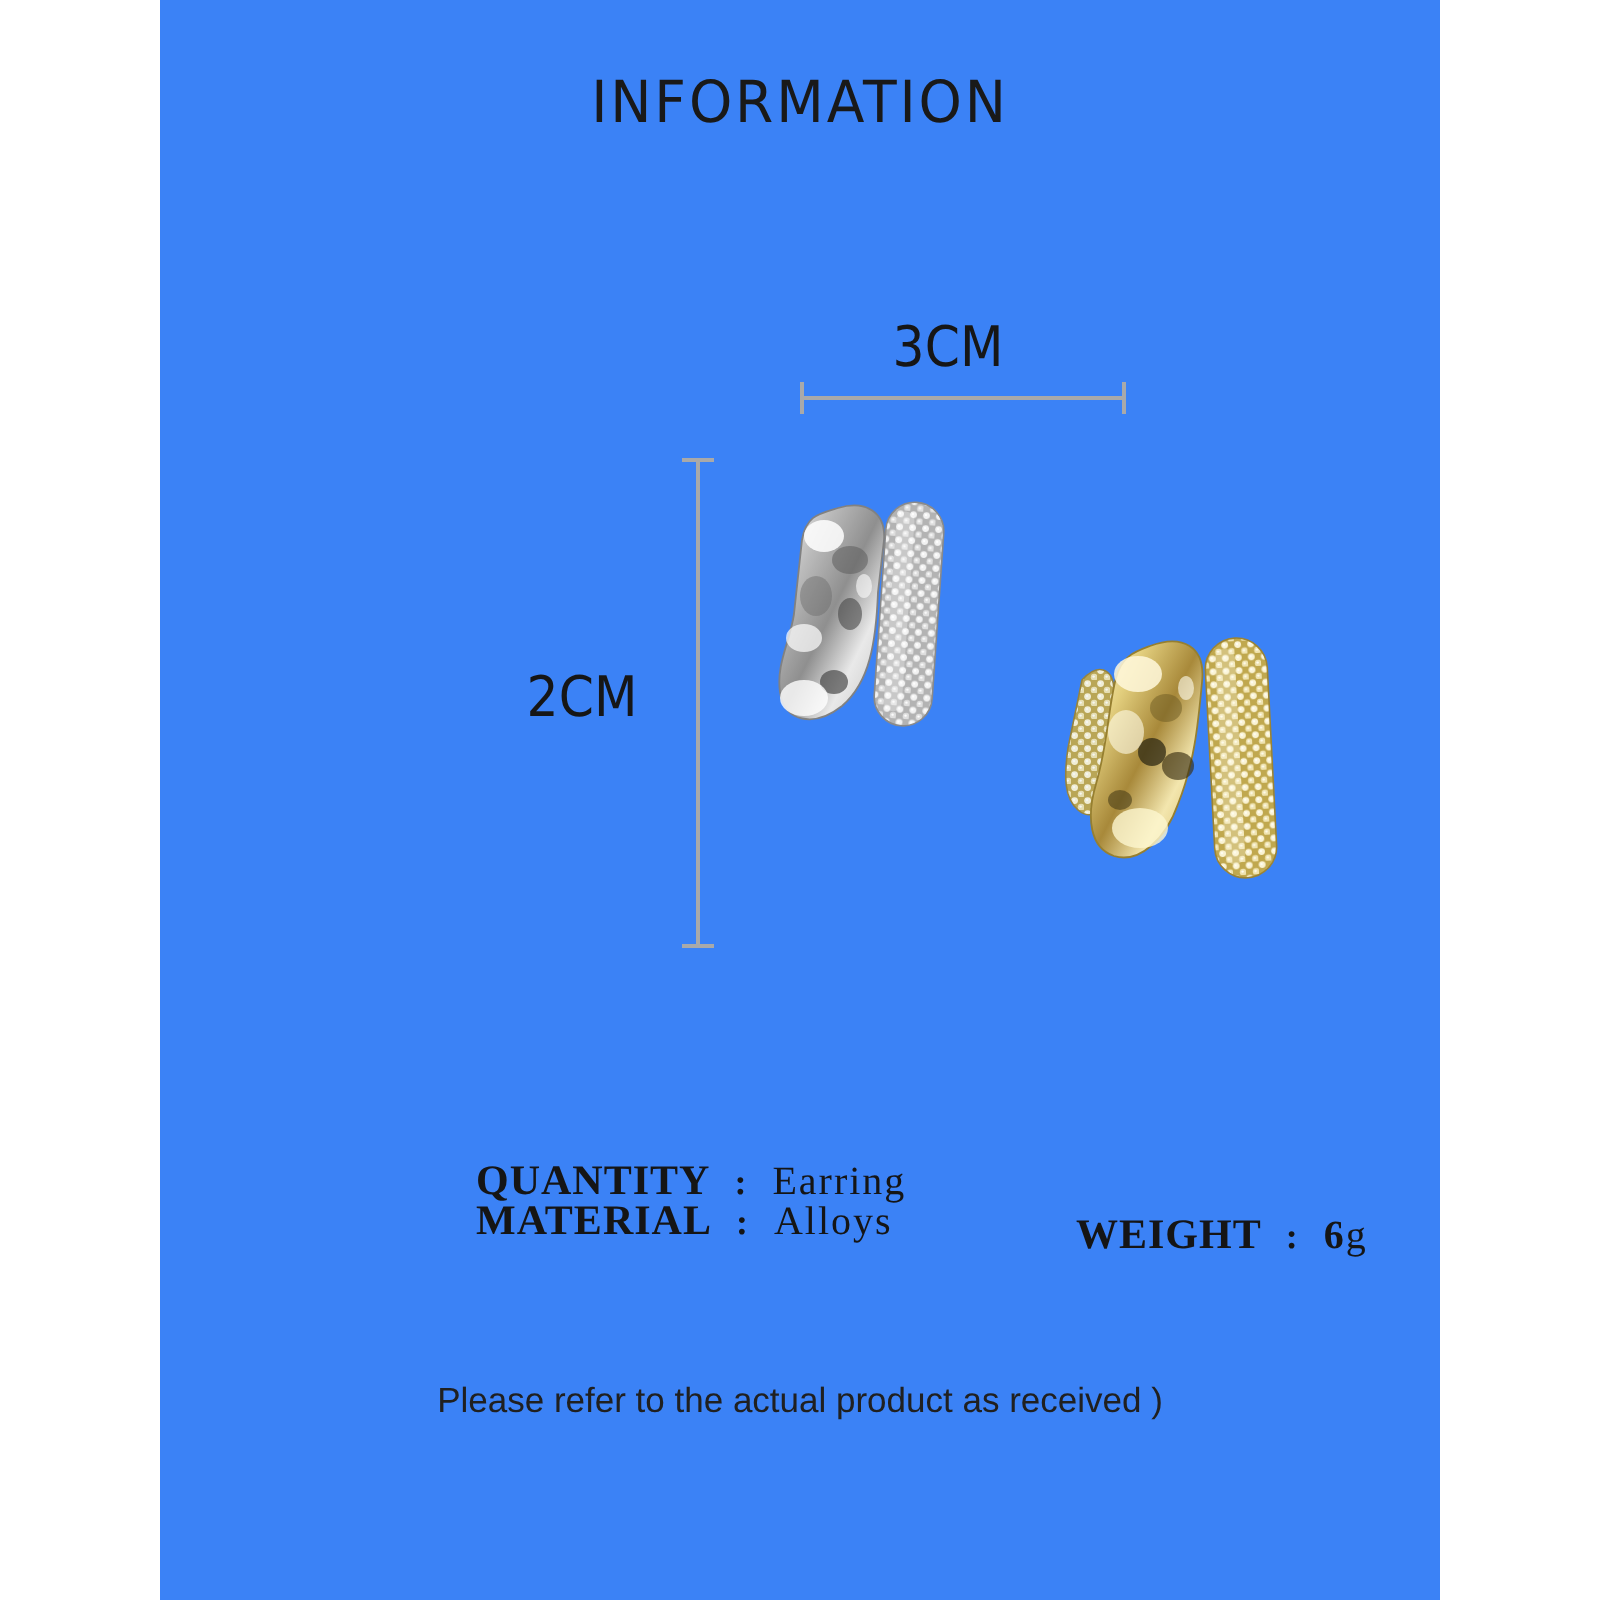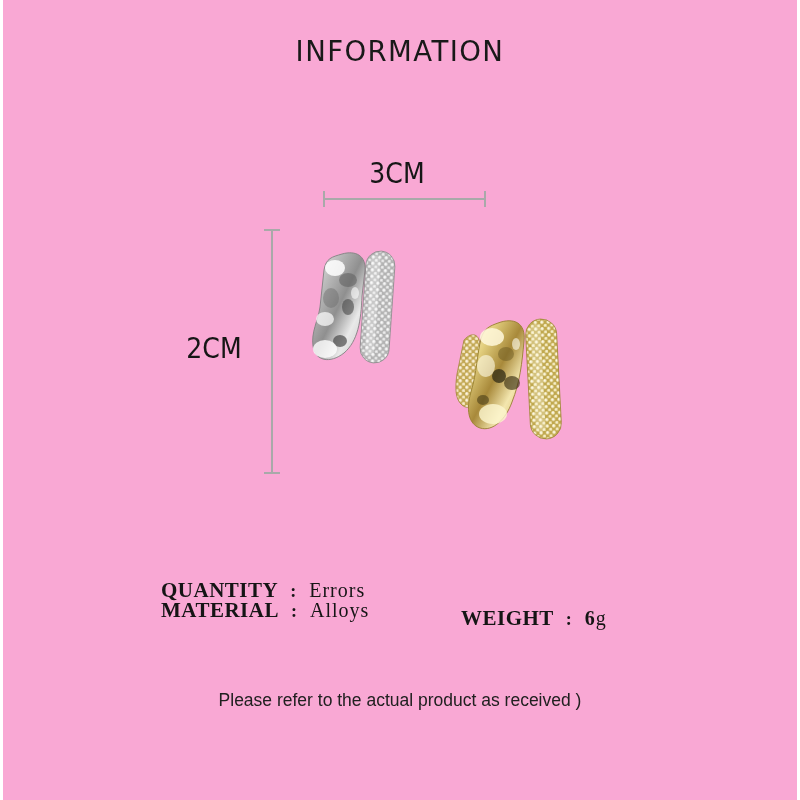--- a/index.html
+++ b/index.html
@@ -1,22 +1,22 @@
 <!DOCTYPE html>
 <html><head>
 <meta charset="utf-8">
 <style>
   * { margin: 0; padding: 0; box-sizing: border-box; }
   html, body { background: #ffffff; }
   .page {
     position: relative;
-    width: 794px;
+    width: 640px;
     height: 800px;
     margin: 0 auto;
-    background: #f9a8d4;
+    background: #3b82f6;
     overflow: hidden;
     font-family: "Liberation Sans", sans-serif;
     color: #1c1c1c;
   }
 
   
   .title {
     position: absolute;
     top: 34px;
     left: 0;
@@ -211,21 +211,21 @@
       <ellipse cx="47" cy="62" rx="7" ry="7" fill="#2f2a14" opacity="0.75"></ellipse>
       <ellipse cx="60" cy="69" rx="8" ry="7" fill="#3a3012" opacity="0.65"></ellipse>
       <ellipse cx="34" cy="52" rx="9" ry="11" fill="#fffbe8" opacity="0.6"></ellipse>
       <ellipse cx="31" cy="86" rx="6" ry="5" fill="#4a3d17" opacity="0.6"></ellipse>
       <ellipse cx="41" cy="100" rx="14" ry="10" fill="#fdf6d0" opacity="0.8"></ellipse>
       <ellipse cx="64" cy="30" rx="4" ry="6" fill="#fffdf0" opacity="0.6"></ellipse>
     </svg>
   </div>
 
   <div class="spec-row spec-quantity">
-    <span class="label">QUANTITY</span><span class="colon">:</span><span class="value">Errors</span>
+    <span class="label">QUANTITY</span><span class="colon">:</span><span class="value">Earring</span>
   </div>
 
   <div class="spec-row spec-weight">
     <span class="label">WEIGHT</span><span class="colon">:</span><span class="value">6g</span>
   </div>
 
   <div class="spec-row spec-material">
     <span class="label">MATERIAL</span><span class="colon">:</span><span class="value">Alloys</span>
   </div>
 

